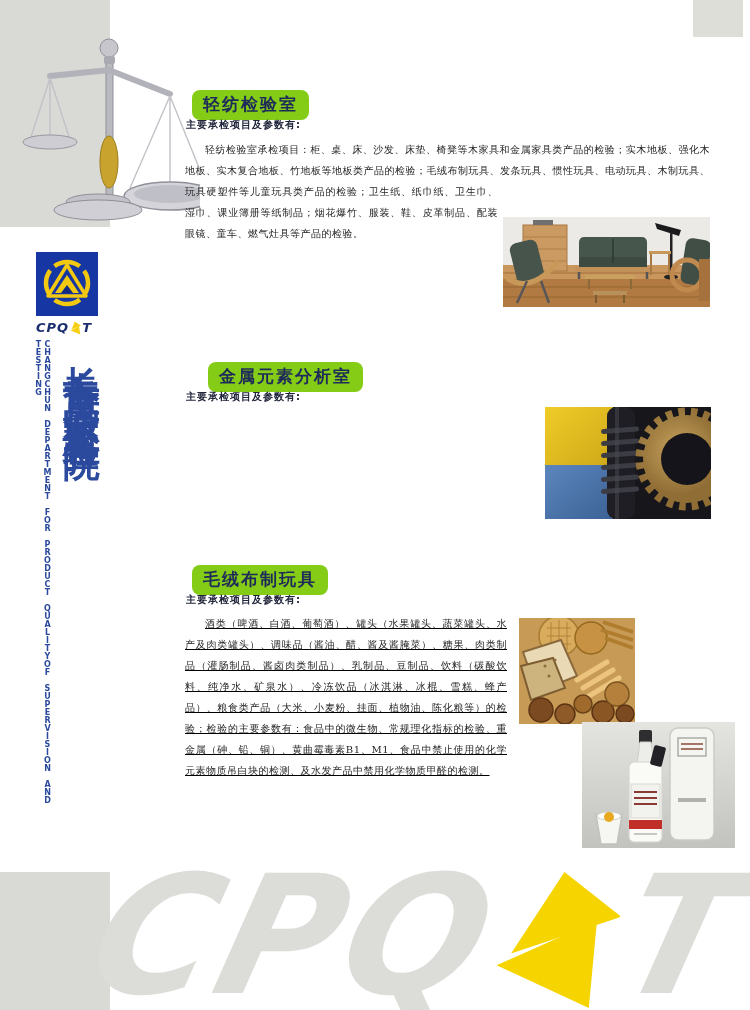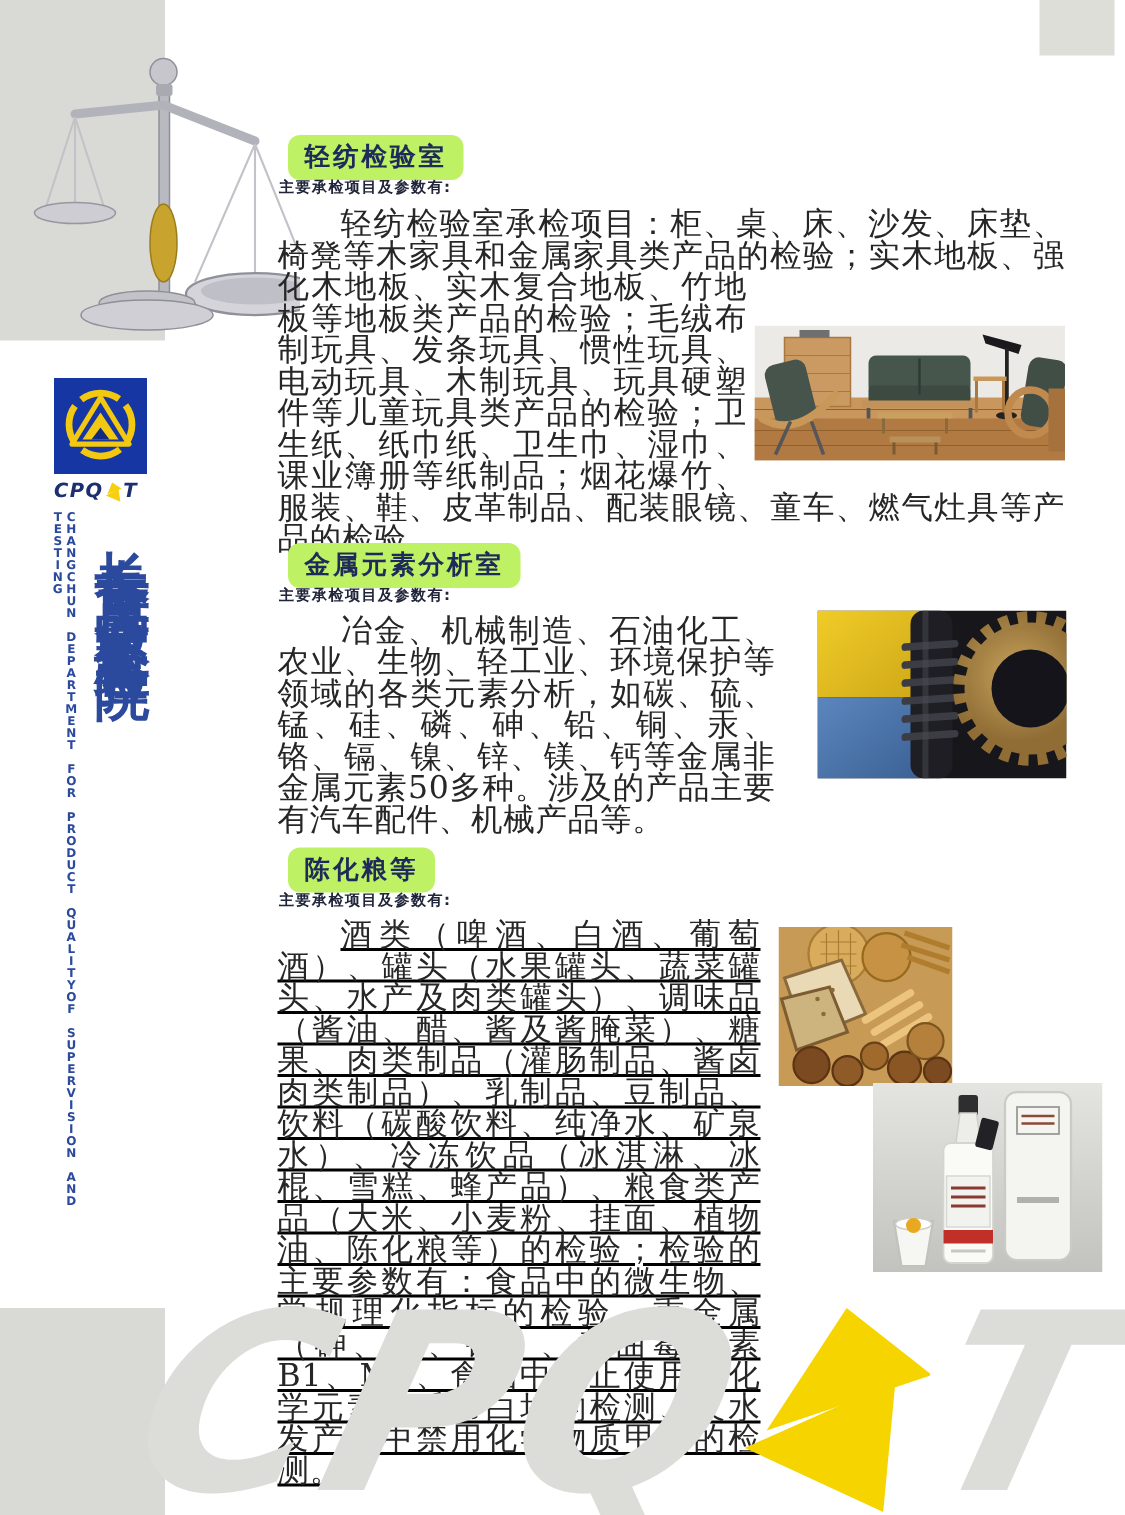--- a/index.html
+++ b/index.html
@@ -21,29 +21,29 @@
     writing-mode:vertical-rl; text-orientation:upright;
     font-size:8px; letter-spacing:-1px; color:#2b4a9e; font-weight:700;
   }
   .logo-acronym{
     font-size:13px; font-weight:bold; font-style:italic;
     color:#1c2f6e; letter-spacing:1px; display:flex; align-items:flex-end; gap:1px;
   }
 
   
   .badge{
-    display:inline-block; background:#bef264; color:#1e2a5a;
+    display:inline-block; background:#84cc16; color:#1e2a5a;
     font-weight:700; font-size:17px; letter-spacing:2px;
     padding:3px 11px 4px; border-radius:8px;
   }
   .subtitle{
     font-size:10px; font-weight:700; color:#20253a; letter-spacing:1px;
   }
   .body-text{
-    margin:0; font-size:21px; line-height:21px; letter-spacing:.5px;
+    margin:0; font-size:10px; line-height:21px; letter-spacing:.5px;
     color:#262626; text-align:justify; text-indent:2em;
     font-family:"DejaVu Serif","Liberation Serif",serif;
   }
   .float-spacer{
     float:right; width:212px; height:172px;
     shape-outside:inset(44px 0 0 0);
   }
   .photo{position:absolute; overflow:hidden;}
 
   
@@ -148,27 +148,24 @@
     <ellipse cx="168" cy="60" rx="7" ry="2.5" fill="#222"></ellipse>
 
     <rect x="146" y="34" width="22" height="3" fill="#c89858"></rect>
     <path d="M148 37 L148 58 M166 37 L166 58" stroke="#a87a42" stroke-width="2"></path>
 
     <rect x="180" y="22" width="26" height="46" rx="7" fill="#414e46" transform="rotate(9 193 45)"></rect>
     <circle cx="184" cy="58" r="15" fill="none" stroke="#c08a4e" stroke-width="5"></circle>
     <rect x="196" y="42" width="11" height="42" fill="#a5713c"></rect>
   </svg>
 
-  <div class="abs" style="left:192px;top:362px;">
+  <div class="abs" style="left:208px;top:362px;">
     <span class="badge">金属元素分析室</span>
   </div>
   <div class="abs subtitle" style="left:186px;top:390px;">主要承检项目及参数有:</div>
-  <div class="abs" style="left:185px;top:410px;width:332px;">
-    <p class="body-text">冶金、机械制造、石油化工、农业、生物、轻工业、环境保护等领域的各类元素分析，如碳、硫、锰、硅、磷、砷、铅、铜、汞、铬、镉、镍、锌、镁、钙等金属非金属元素50多种。涉及的产品主要有汽车配件、机械产品等。</p>
-  </div>
 
   <svg class="photo" style="left:545px;top:407px;" width="166" height="112" viewBox="0 0 166 112">
     <defs>
       <linearGradient id="gy" x1="0" y1="0" x2="1" y2="1">
         <stop offset="0" stop-color="#f0cc28"></stop>
           <stop offset="1" stop-color="#cfa818"></stop>
       </linearGradient>
       <linearGradient id="gb" x1="0" y1="0" x2="1" y2="1">
         <stop offset="0" stop-color="#5b86bd"></stop>
           <stop offset="1" stop-color="#3c6296"></stop>
@@ -192,21 +189,21 @@
       <rect x="56" y="86" width="38" height="5" rx="2.5" transform="skewY(-4)"></rect>
     </g>
     <rect x="70" y="0" width="4" height="112" fill="#4a4a52" opacity="0.5"></rect>
 
     <circle cx="142" cy="52" r="44" fill="url(#brass)"></circle>
     <circle cx="142" cy="52" r="47" fill="none" stroke="url(#brass)" stroke-width="9" stroke-dasharray="6.5 6"></circle>
     <circle cx="142" cy="52" r="26" fill="#14141a"></circle>
   </svg>
 
   <div class="abs" style="left:192px;top:565px;">
-    <span class="badge">陈化粮等</span>
+    <span class="badge">毛绒布制玩具</span>
   </div>
   <div class="abs subtitle" style="left:186px;top:593px;">主要承检项目及参数有:</div>
   <div class="abs" style="left:185px;top:613px;width:322px;text-decoration:underline;">
     <p class="body-text">酒类（啤酒、白酒、葡萄酒）、罐头（水果罐头、蔬菜罐头、水产及肉类罐头）、调味品（酱油、醋、酱及酱腌菜）、糖果、肉类制品（灌肠制品、酱卤肉类制品）、乳制品、豆制品、饮料（碳酸饮料、纯净水、矿泉水）、冷冻饮品（冰淇淋、冰棍、雪糕、蜂产品）、粮食类产品（大米、小麦粉、挂面、植物油、陈化粮等）的检验；检验的主要参数有：食品中的微生物、常规理化指标的检验、重金属（砷、铅、铜）、黄曲霉毒素B1、M1、食品中禁止使用的化学元素物质吊白块的检测、及水发产品中禁用化学物质甲醛的检测。</p>
   </div>
 
   <svg class="photo" style="left:519px;top:618px;" width="116" height="106" viewBox="0 0 116 106">
     <rect width="116" height="106" fill="#c79a55"></rect>
 
     <circle cx="40" cy="18" r="20" fill="#d9ab5c" stroke="#a87c34" stroke-width="1.5"></circle>

